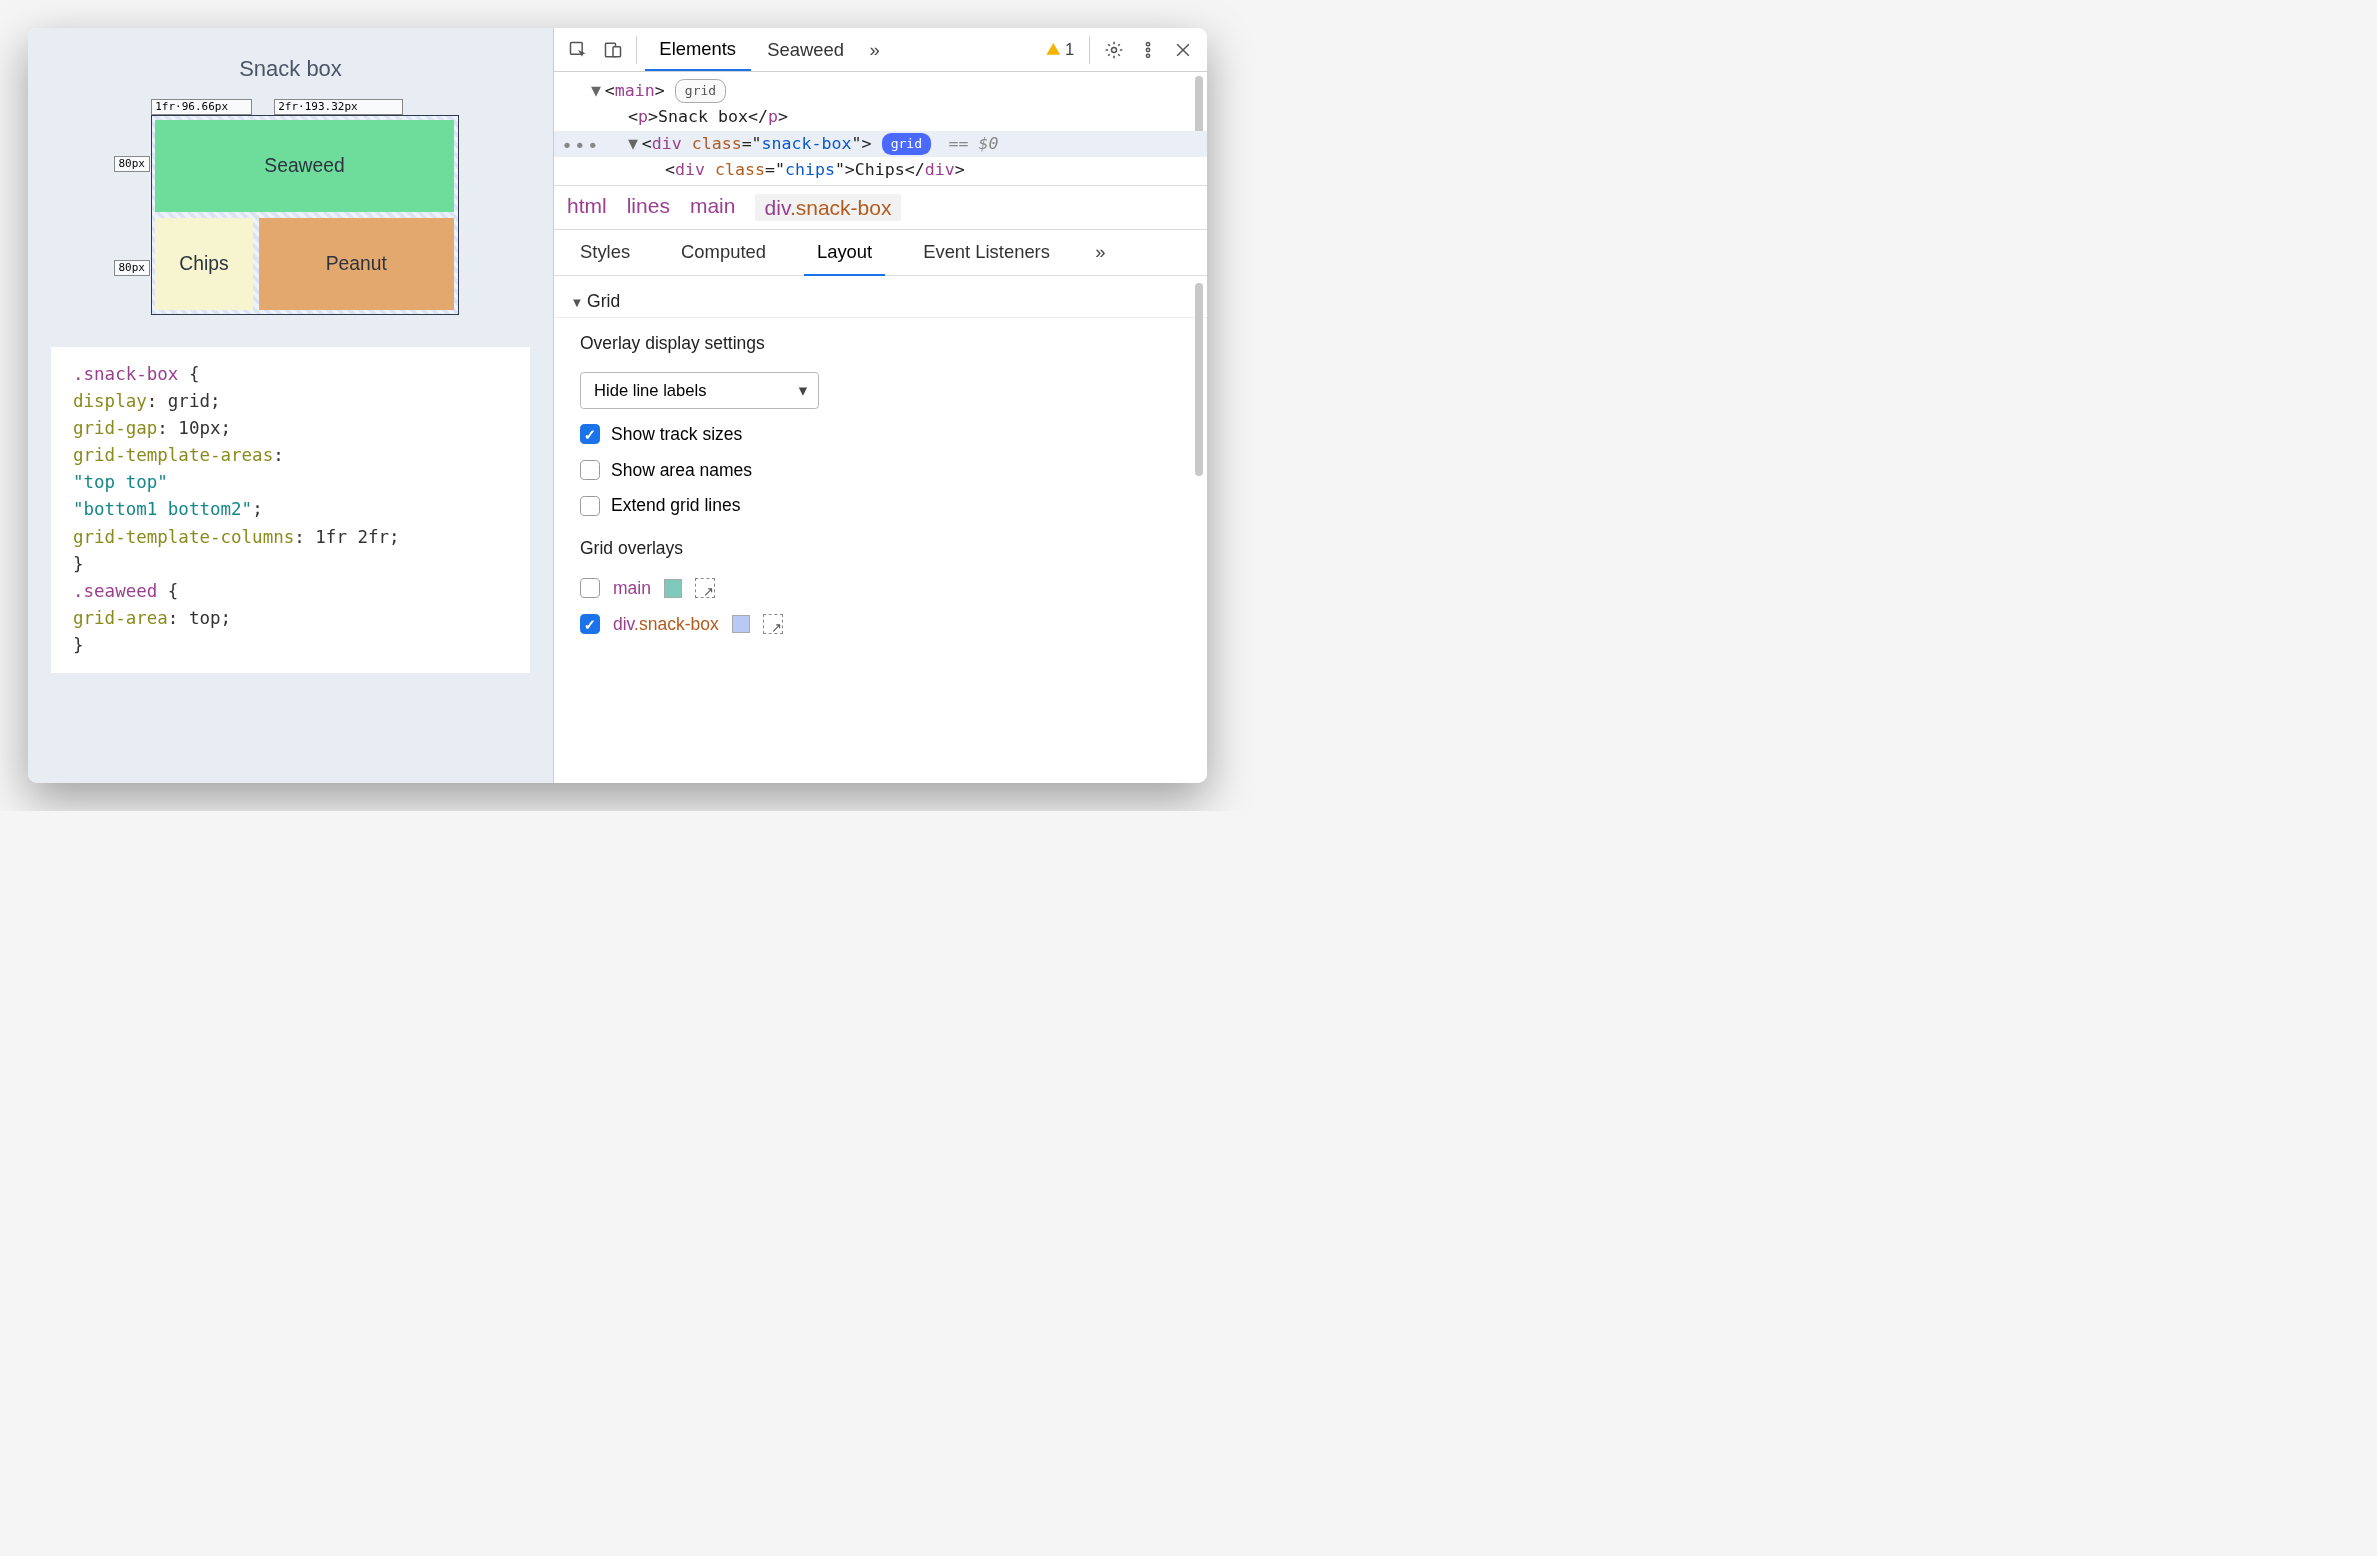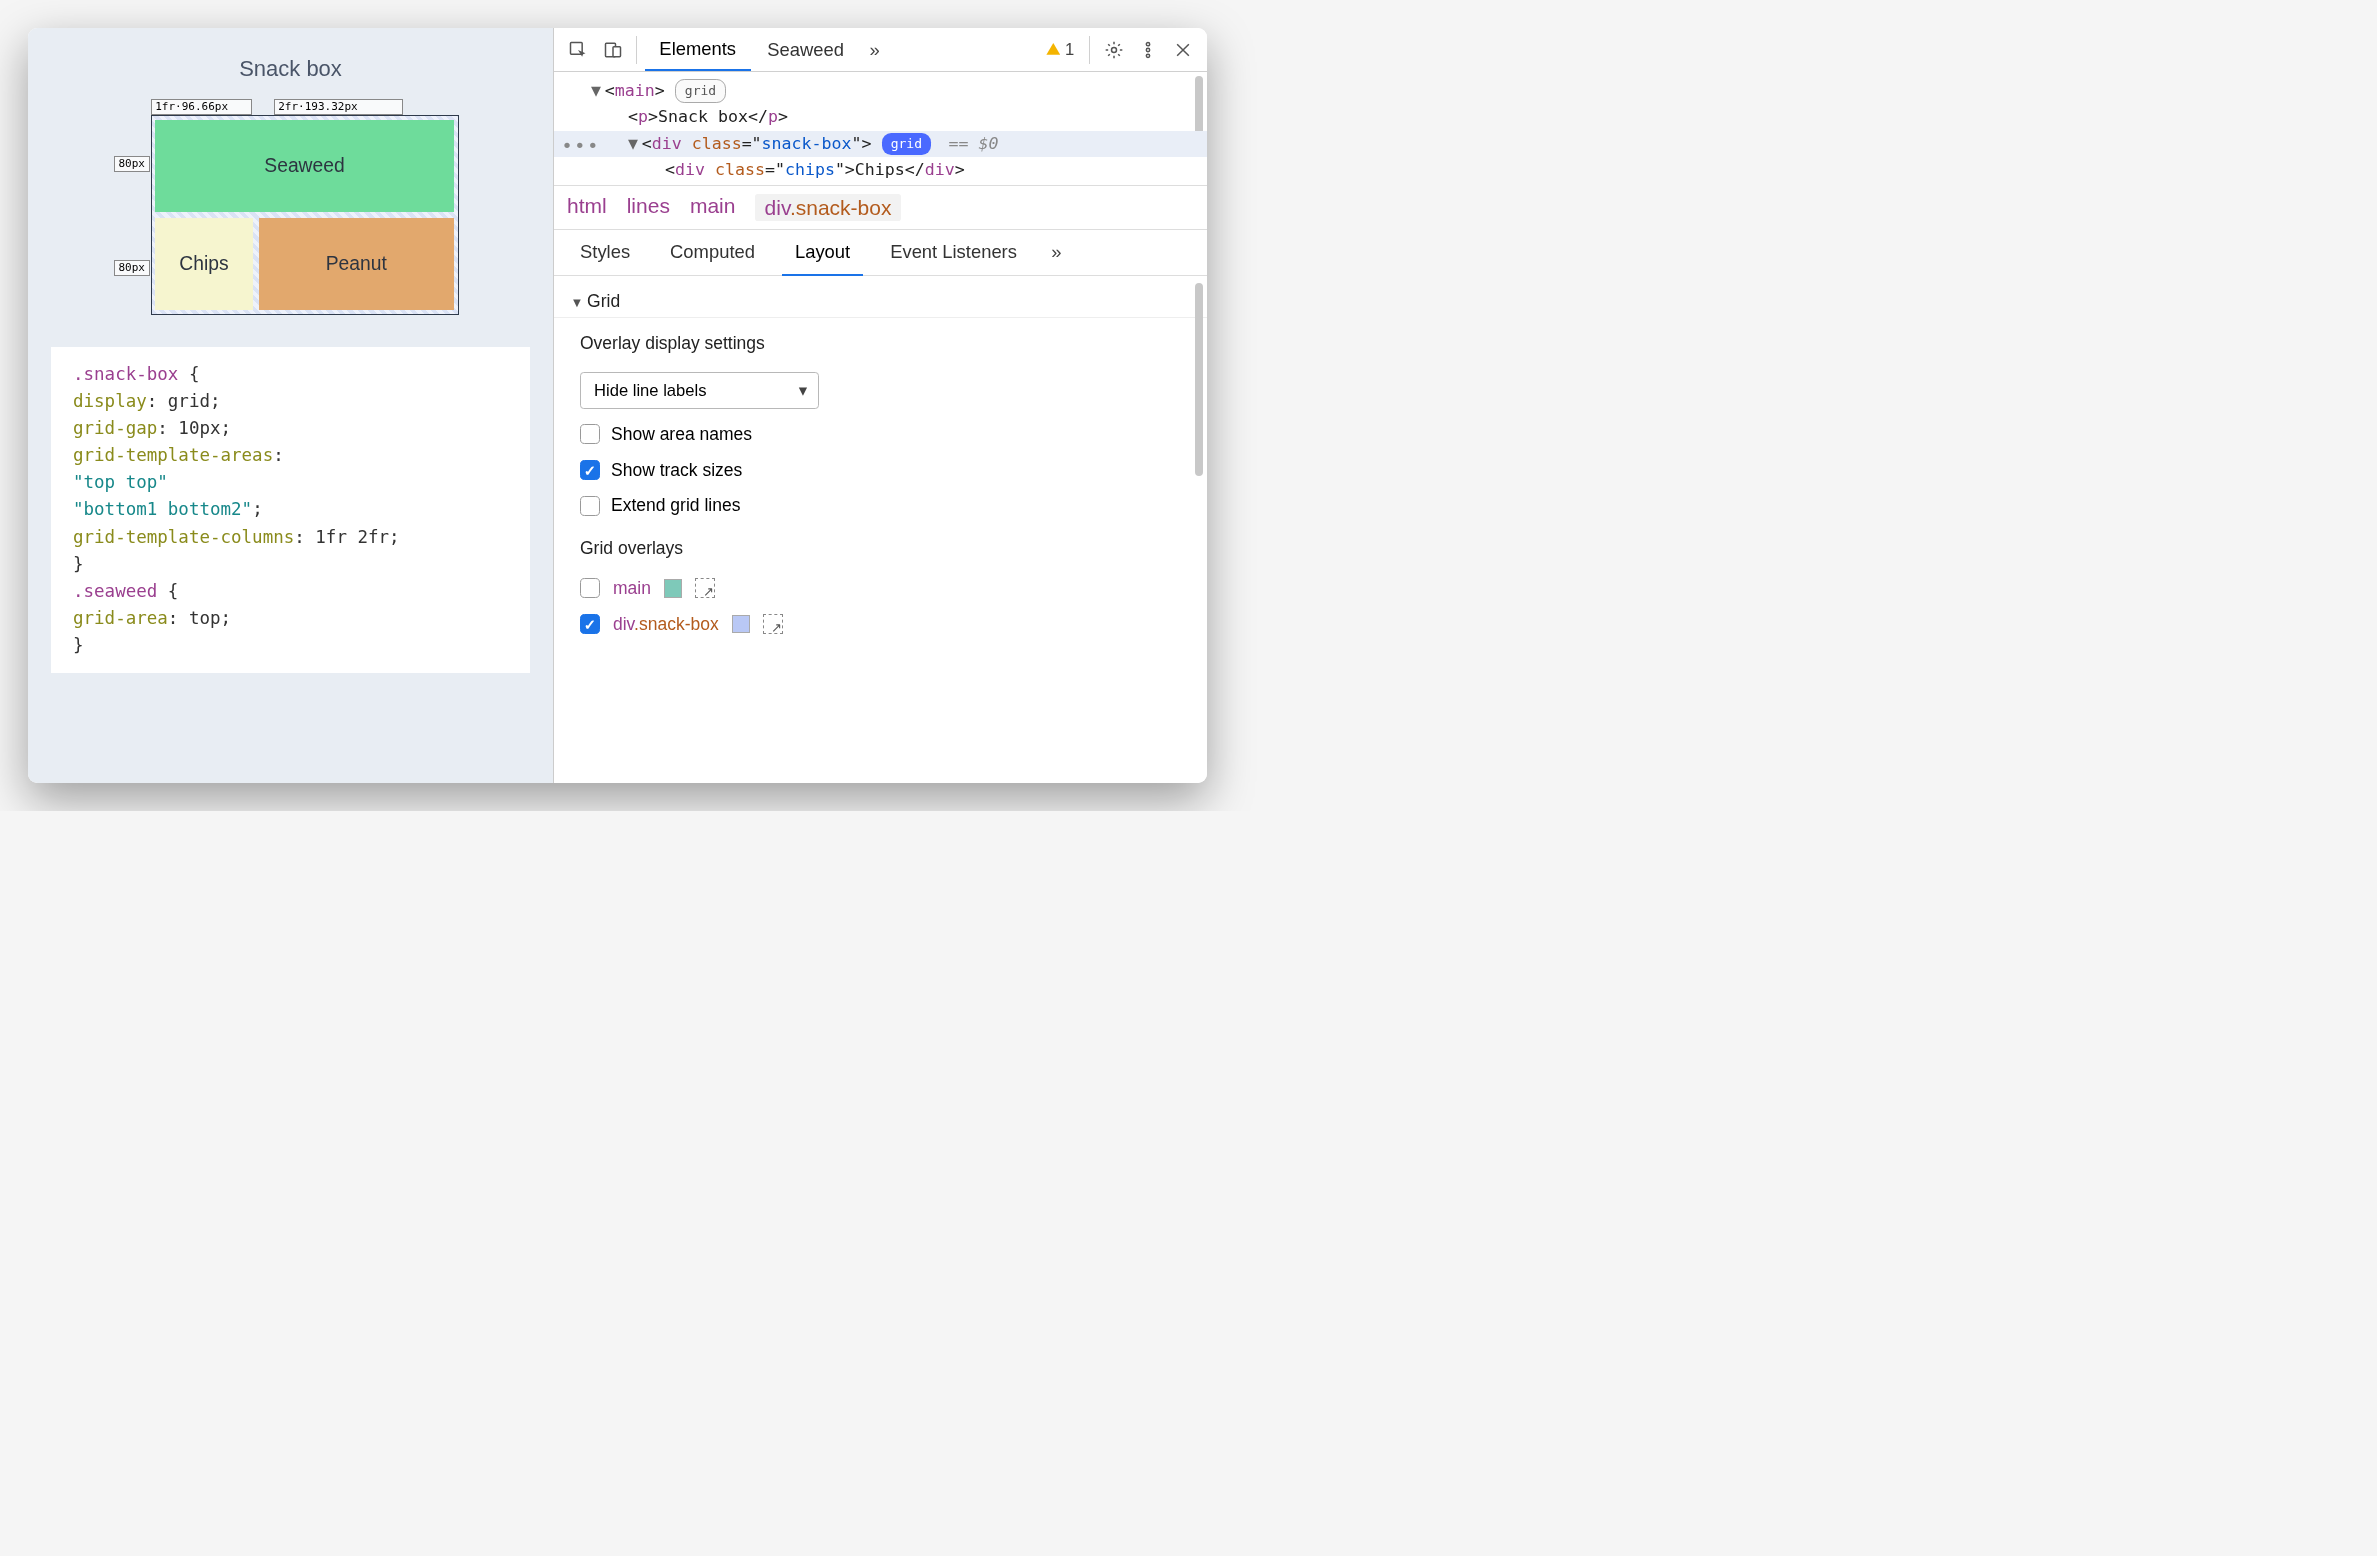--- a/index.html
+++ b/index.html
@@ -178,21 +178,21 @@
       padding: 7.4px 13px;
       font-size: 21px;
       display: flex; gap: 20px;
       font-family: -apple-system, Arial, sans-serif;
     }
     .breadcrumb span { color: #9a3f8f; cursor: pointer; }
     .breadcrumb span.cls { color: #b35b1d; }
     .breadcrumb .current { background: #f2f2f2; padding: 1.8px 9.2px; border-radius: 2.8px; }
 
     .side-tabs {
-      display: flex; gap: 14px;
+      display: flex; gap: 25px;
       padding: 0 13px;
       border-bottom: 0.9px solid #ddd;
       font-size: 18.4px;
     }
     .side-tab { padding: 11px 13px; color: #333; cursor: pointer; }
     .side-tab.active { border-bottom: 2.8px solid #1a73e8; color: #000; margin-bottom: -0.9px; }
     .side-more { padding: 11px 7.4px; color: #444; }
 
     .panel-body { padding: 9.2px 0; overflow-y: auto; position: relative; flex: 1; }
     .section-hdr {
@@ -376,26 +376,26 @@
     <div class="panel-body">
       <div class="scrollbar-fake" style="top:7.4px;height:193px"></div>
       <div class="section-hdr">Grid</div>
 
       <div class="subhead">Overlay display settings</div>
       <div class="ctrl-row">
         <div class="select-box">Hide line labels</div>
       </div>
       <div id="overlay-checks">
           <div class="ctrl-row">
+            <div class="chk checked"></div>
+            <span>Show track sizes</span>
+          </div>
+          <div class="ctrl-row">
             <div class="chk"></div>
             <span>Show area names</span>
-          </div>
-          <div class="ctrl-row">
-            <div class="chk checked"></div>
-            <span>Show track sizes</span>
           </div>
           <div class="ctrl-row">
             <div class="chk"></div>
             <span>Extend grid lines</span>
           </div>
         </div>
 
       <div class="subhead">Grid overlays</div>
       <div id="overlay-items">
           <div class="ov-item">

